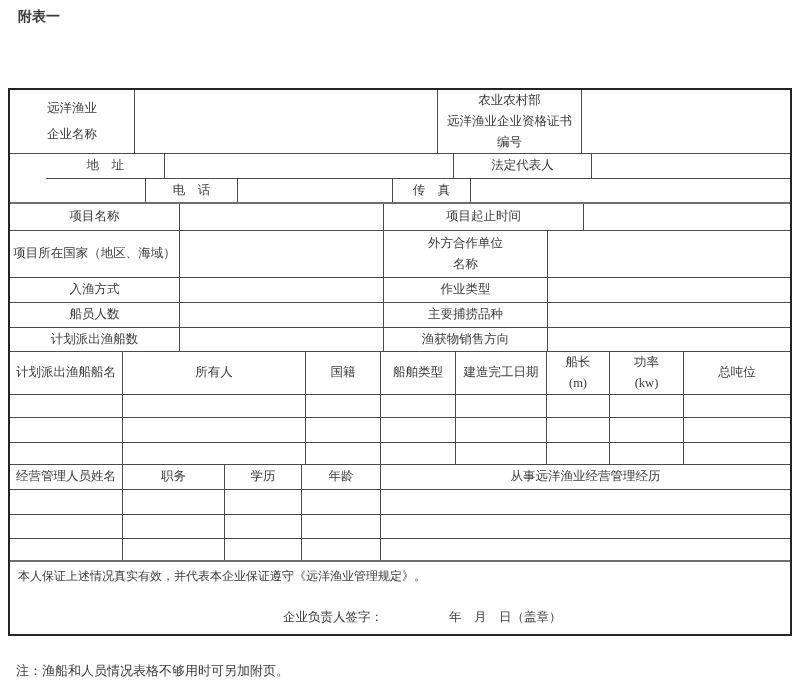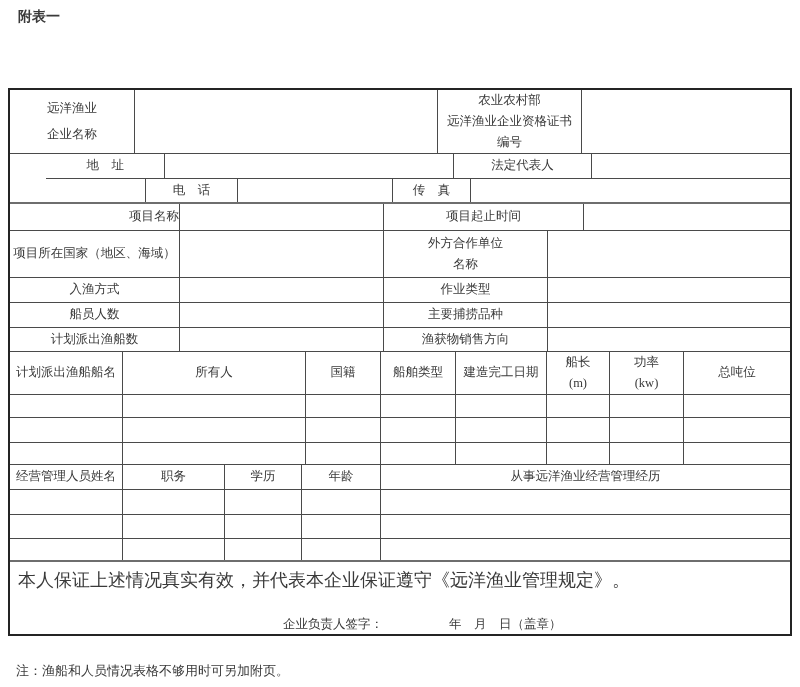--- a/index.html
+++ b/index.html
@@ -12,21 +12,21 @@
   .row{display:flex;box-sizing:border-box;border-bottom:1px solid #4a4a4a;}
   .row.thick{border-bottom:2px solid #6e6e6e;}
   .row:last-child{border-bottom:none;}
   .cell{box-sizing:border-box;border-right:1px solid #4a4a4a;
         display:flex;align-items:center;justify-content:center;
         font-size:12.5px;overflow:hidden;}
   .cell:last-child{border-right:none;align-items:center;}
   .cell span{white-space:pre;text-align:center;line-height:1.7;}
   .cell span.lh2{line-height:2.05;}
   .decl-cell{display:block;padding:6px 8px;}
-  .decl-line1{font-size:18px;white-space:pre;font-family:Liberation Mono, monospace;}
+  .decl-line1{font-size:12px;white-space:pre;font-family:Liberation Mono, monospace;}
   .decl-line2{display:flex;gap:66px;padding-left:265px;margin-top:22px;font-size:12.5px;}
   .decl-line2 span{white-space:pre;}
   .note{position:absolute;left:16px;top:662px;font-size:13px;white-space:pre;}
 </style>
 </head>
 <body>
 
 <div class="page">
 
   <div class="attach">附表一</div>
@@ -64,21 +64,21 @@
           <span>电　话</span>
         </div>
       <div class="cell" style="width:155px;"></div>
       <div class="cell" style="width:78px;">
           <span>传　真</span>
         </div>
       <div class="cell" style="width:206px;"></div>
     </div>
 
     <div class="row" style="height:27px;">
-      <div class="cell" style="width:170px;justify-content:flex-end;">
+      <div class="cell" style="width:170px;">
           <span>项目名称</span>
         </div>
       <div class="cell" style="width:204px;"></div>
       <div class="cell" style="width:200px;">
           <span>项目起止时间</span>
         </div>
       <div class="cell" style="width:206px;"></div>
     </div>
 
     <div class="row" style="height:47px;">

